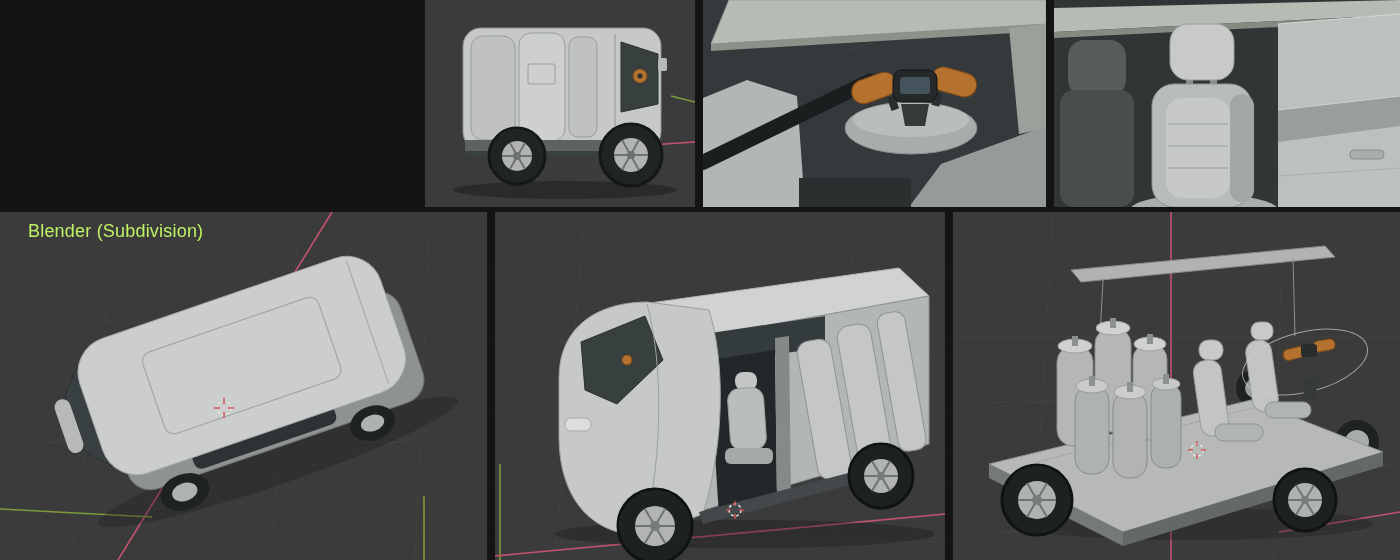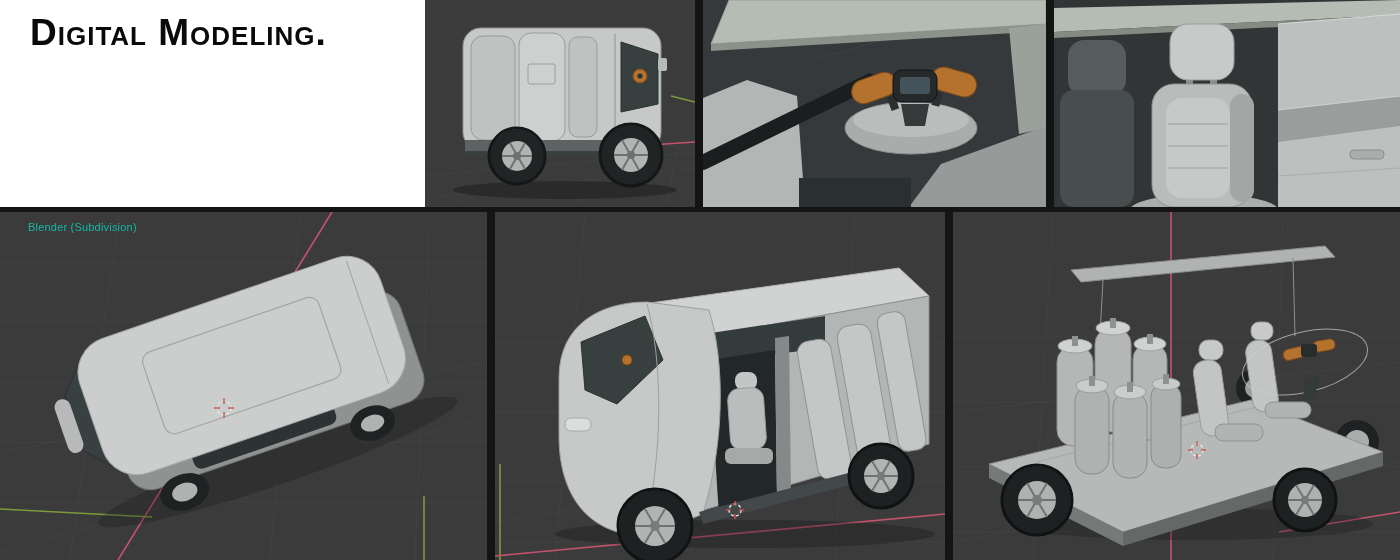--- a/index.html
+++ b/index.html
@@ -3,42 +3,39 @@
 <meta charset="utf-8">
 <style>
   html,body{margin:0;padding:0;background:#0d0d0d;}
   .page{position:relative;width:1400px;height:560px;background:var(--page-bg,#141414);
         font-family:"Liberation Sans",sans-serif;overflow:hidden;}
   .title-block{position:absolute;left:0;top:0;width:425px;height:207px;background:#ffffff;}
   .title{margin:0;position:absolute;left:30px;top:12px;font-size:37px;font-weight:900;
          font-variant:small-caps;letter-spacing:1px;color:var(--title-color,#000);}
   .vp{position:absolute;background:var(--panel-bg,#3b3b3b);overflow:hidden;}
   .vp svg{display:block;width:100%;height:100%;}
-  .vp-caption{position:absolute;left:28px;top:9px;color:#14b8a6;font-size:11px;letter-spacing:.2px;}
+  .vp-caption{position:absolute;left:28px;top:9px;color:#bef264;font-size:18px;letter-spacing:.2px;}
   .grid line{stroke:var(--grid-line,#454545);stroke-width:1;opacity:.55;}
   .ax-x{stroke:var(--axis-x,#c4536e);stroke-width:1.6;}
   .ax-y{stroke:var(--axis-y,#7d9a3c);stroke-width:1.6;}
   .orange{fill:var(--steering-orange,#b5722e);stroke:#7d4b17;}
   .spokes line{stroke:#6f7372;stroke-width:2;}
   .cursor line{stroke:#d05050;stroke-width:1.4;}
   #vp-a{left:425px;top:0;width:270px;height:207px;}
   #vp-b{left:703px;top:0;width:343px;height:207px;}
   #vp-c{left:1054px;top:0;width:346px;height:207px;}
   #vp-d{left:0;top:212px;width:487px;height:348px;}
   #vp-e{left:495px;top:212px;width:450px;height:348px;}
   #vp-f{left:953px;top:212px;width:447px;height:348px;}
 </style>
 </head>
 <body>
 
 <div class="page">
 
-  <div class="title-block">
-    <h1 class="title">Digital Modeling.</h1>
-  </div>
 
   <div class="vp" id="vp-a">
     <svg viewBox="0 0 270 207">
       <g class="grid">
         <line x1="0" y1="198" x2="270" y2="168"></line>
           <line x1="0" y1="176" x2="270" y2="152"></line>
         <line x1="30" y1="207" x2="95" y2="120"></line>
           <line x1="150" y1="207" x2="185" y2="130"></line>
         <line x1="240" y1="207" x2="255" y2="140"></line>
       </g>

